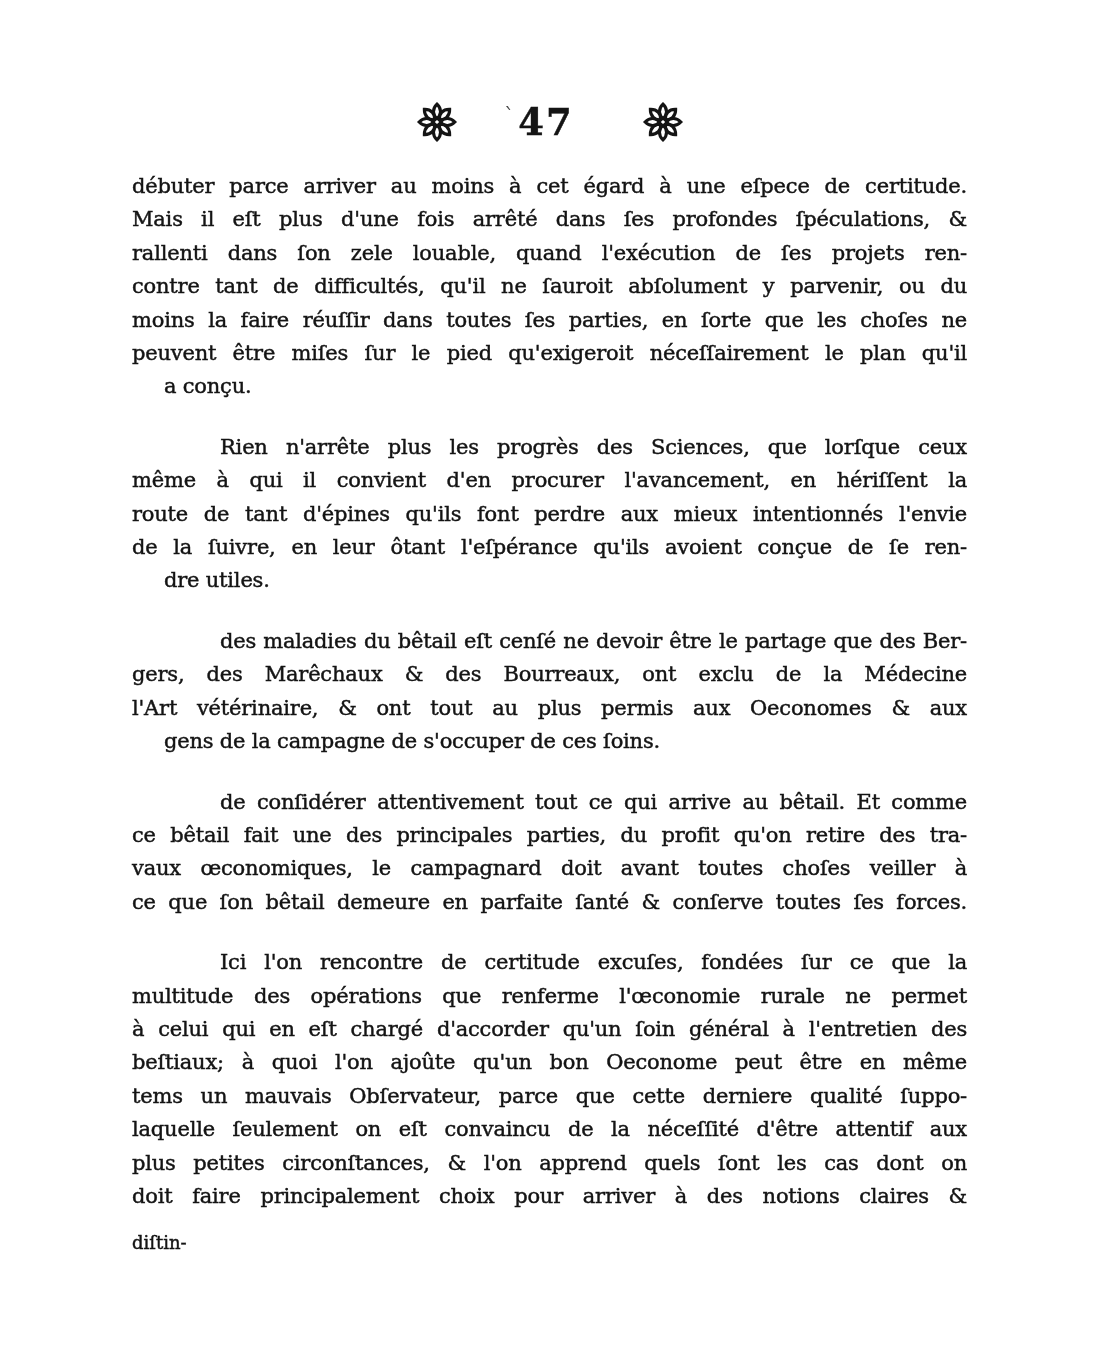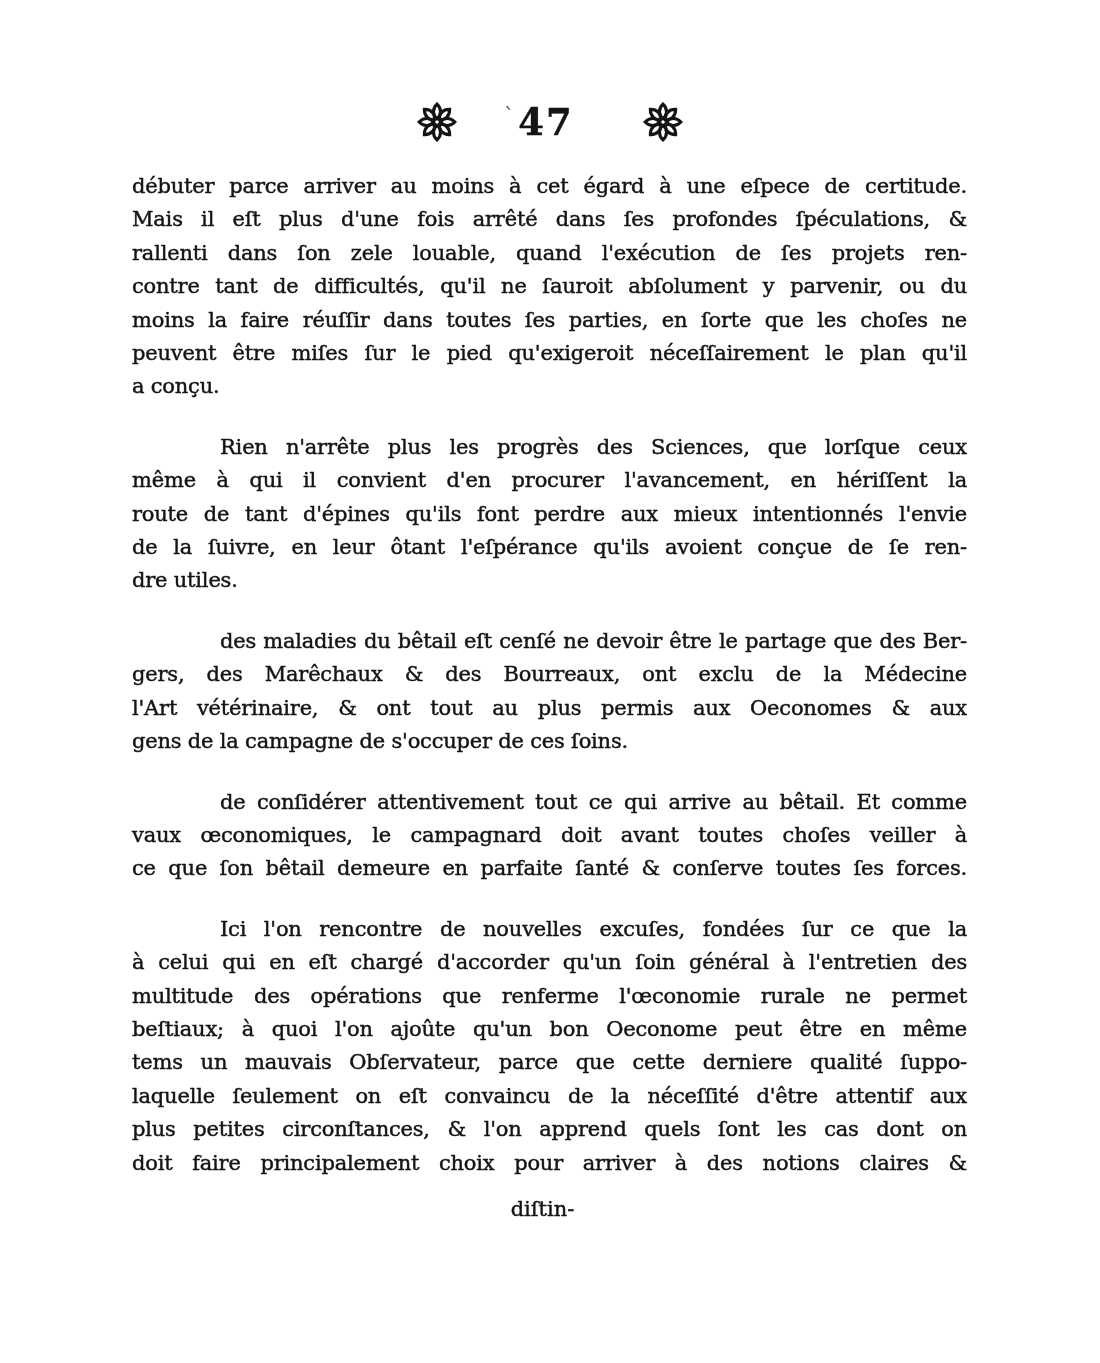--- a/index.html
+++ b/index.html
@@ -65,27 +65,28 @@
   .line {
     font-size: 21px;
     line-height: 33.4px;
     letter-spacing: -0.2px;
     text-align: justify;
     text-align-last: justify;
     -webkit-text-stroke: 0.45px #141414;
   }
   .line.last {
     text-align-last: left;
+    margin-left: 32px;
   }
   
   .catchword {
     margin: 0 133px 0 132px;
-    text-align: center;
+    text-align: left;
     padding-right: 14px;
-    font-size: 21px;
+    font-size: 18px;
     line-height: 33.4px;
     -webkit-text-stroke: 0.45px #141414;
   }
 </style>
 </head>
 <body>
 
 <div class="page">
 
   <header class="page-header">
@@ -145,27 +146,28 @@
         <div class="line last">dre utiles.</div>
       </div>
       <div class="paragraph indent">
         <div class="line">des maladies du bêtail eſt cenſé ne devoir être le partage que des Ber-</div>
         <div class="line">gers, des Marêchaux &amp; des Bourreaux, ont exclu de la Médecine</div>
         <div class="line">l'Art vétérinaire, &amp; ont tout au plus permis aux Oeconomes &amp; aux</div>
         <div class="line last">gens de la campagne de s'occuper de ces ſoins.</div>
       </div>
       <div class="paragraph indent">
         <div class="line">de conſidérer attentivement tout ce qui arrive au bêtail.  Et comme</div>
+        <div class="line">ce bêtail fait une des principales parties, du profit qu'on retire des tra-</div>
         <div class="line">vaux œconomiques, le campagnard doit avant toutes choſes veiller à</div>
         <div class="line">ce que ſon bêtail demeure en parfaite ſanté &amp; conſerve toutes ſes forces.</div>
       </div>
       <div class="paragraph indent">
-        <div class="line">Ici l'on rencontre de nouvelles excuſes, fondées ſur ce que la</div>
+        <div class="line">Ici l'on rencontre de certitude excuſes, fondées ſur ce que la</div>
+        <div class="line">multitude des opérations que renferme l'œconomie rurale ne permet</div>
         <div class="line">à celui qui en eſt chargé d'accorder qu'un ſoin général à l'entretien des</div>
-        <div class="line">multitude des opérations que renferme l'œconomie rurale ne permet</div>
         <div class="line">beſtiaux; à quoi l'on ajoûte qu'un bon Oeconome peut être en même</div>
         <div class="line">tems un mauvais Obſervateur, parce que cette derniere qualité ſuppo-</div>
         <div class="line">laquelle ſeulement on eſt convaincu de la néceſſité d'être attentif aux</div>
         <div class="line">plus petites circonſtances, &amp; l'on apprend quels ſont les cas dont on</div>
         <div class="line">doit faire principalement choix pour arriver à des notions claires &amp;</div>
       </div>
     </main>
 
   <div class="catchword">diſtin-</div>
 

